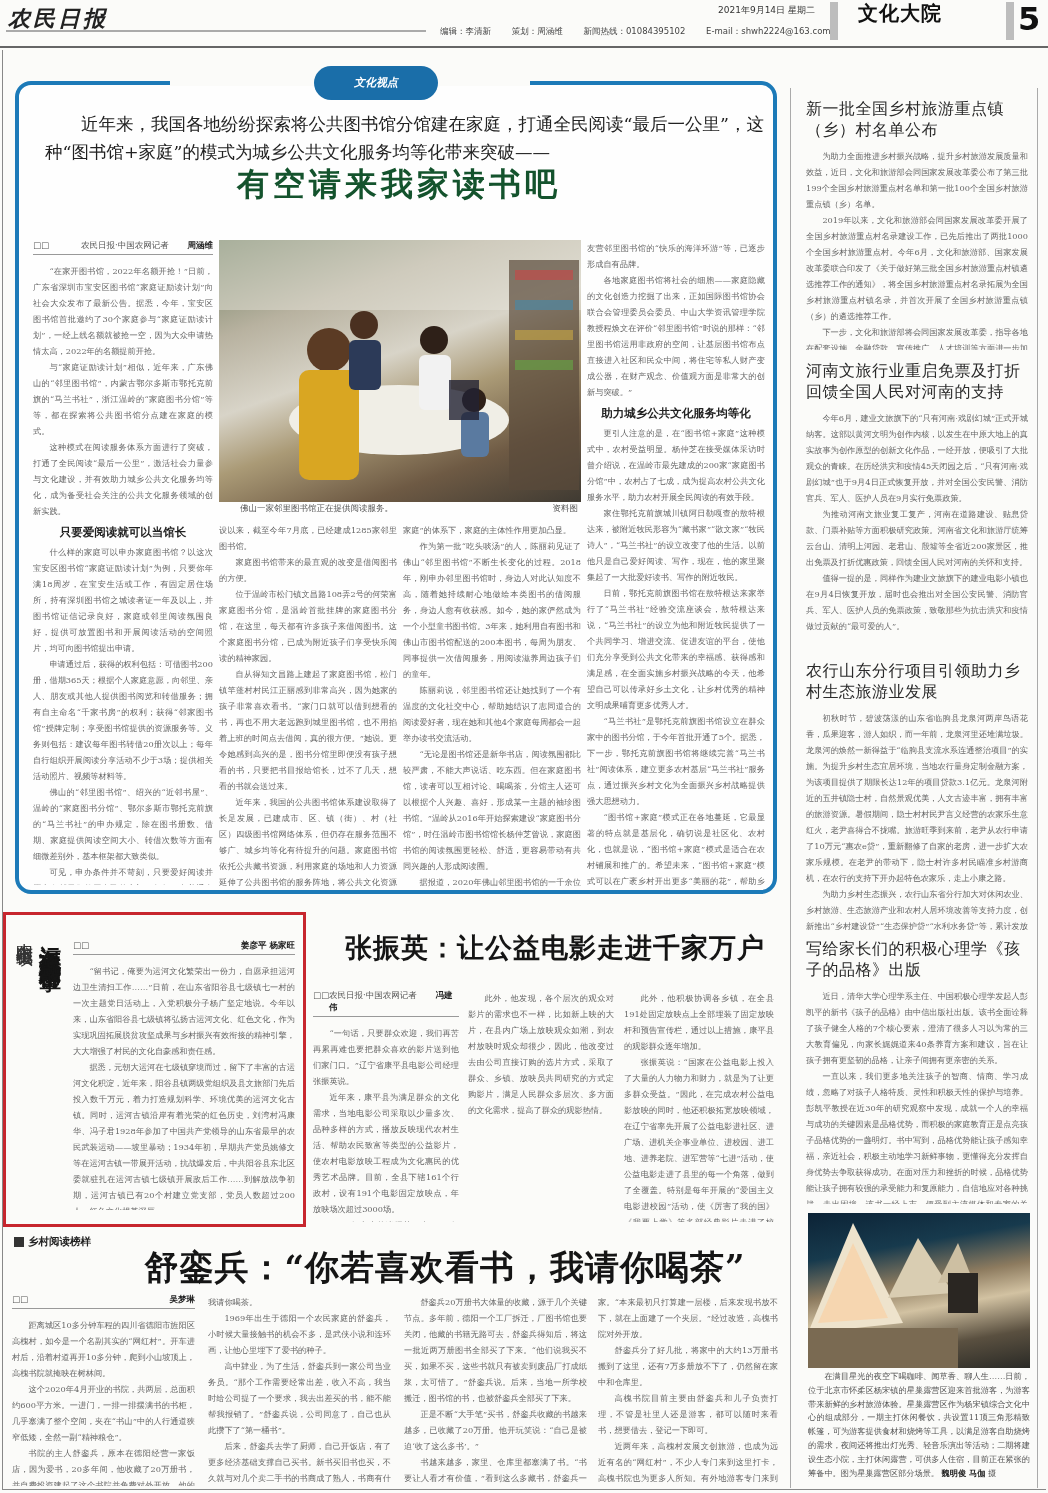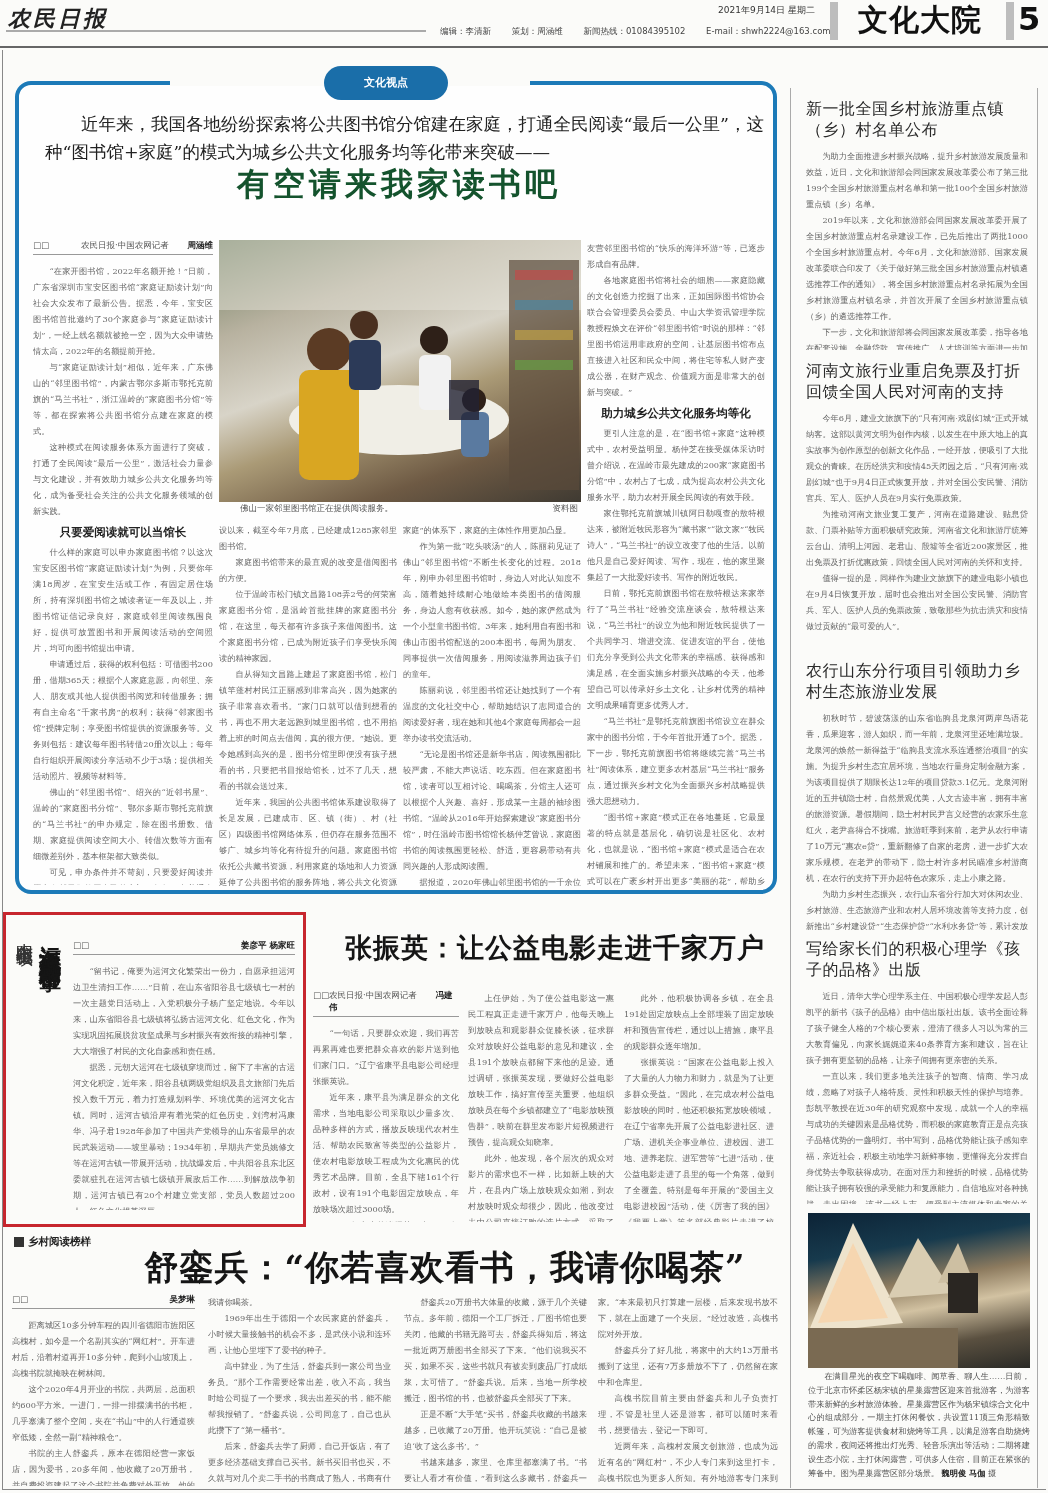--- a/index.html
+++ b/index.html
@@ -7,21 +7,21 @@
   body { position: relative; font-family: "DejaVu Serif", "Liberation Serif", serif; color: #3a3a3a; }
   .abs { position: absolute; }
 
   
   .logo { left: 8px; top: 4px; font-family: "DejaVu Serif", serif; font-size: 22px; font-style: italic; font-weight: bold; color: #222; letter-spacing: 3px; }
   .logo-rule { left: 6px; top: 30px; width: 420px; height: 2px; background: #aaa; }
   .head-date { left: 718px; top: 4px; font-family: "DejaVu Sans", sans-serif; font-size: 9px; color: #333; }
   .head-info { left: 440px; top: 26px; font-family: "DejaVu Sans", sans-serif; font-size: 8.5px; color: #444; white-space: nowrap; }
   .head-info span { margin-right: 18px; }
   .grey-bar { background: #bdbdbd; }
-  .section-title { left: 858px; top: 0px; font-family: "DejaVu Sans", sans-serif; font-size: 30px; font-weight: bold; color: #111; letter-spacing: 1px; }
+  .section-title { left: 858px; top: 0px; font-family: "DejaVu Sans", sans-serif; font-size: 20px; font-weight: bold; color: #111; letter-spacing: 1px; }
   .page-no { left: 1018px; top: 0px; font-family: "DejaVu Sans", sans-serif; font-size: 32px; font-weight: bold; color: #111; }
   .top-rule { left: 0; top: 46px; width: 1048px; height: 2px; background: #666; }
 
   
   .feature-box { left: 15px; top: 81px; width: 762px; height: 813px; border: 4px solid #1c7ab8; border-radius: 16px; background: #fefefe; }
   .pill { left: 209px; top: 66px; width: 124px; height: 34px; background: #1a6ea9; border-radius: 17px; color: #fff; font-family: "DejaVu Sans", sans-serif; font-size: 11px; font-weight: bold; text-align: center; line-height: 34px; }
   .lead { left: 45px; top: 110px; width: 720px; font-size: 17.5px; line-height: 28px; color: #222; text-indent: 36px; }
   .big-title { left: 3px; width: 792px; top: 163px; text-align: center; font-size: 32px; font-weight: bold; color: #14532d; letter-spacing: 4px; }
 
   .byline { font-size: 8.5px; color: #555; border-bottom: 1px solid #999; padding-bottom: 2px; display: flex; justify-content: space-between; }
@@ -67,21 +67,21 @@
 <div class="abs grey-bar" style="left:830px;top:2px;width:8px;height:38px;" data-name="header-divider"></div>
 <div class="abs section-title" data-name="section-title">文化大院</div>
 <div class="abs grey-bar" style="left:1006px;top:2px;width:8px;height:38px;" data-name="page-number-divider"></div>
 <div class="abs page-no" data-name="page-number">5</div>
 <div class="abs top-rule" data-name="header-rule"></div>
 <div class="abs page-frame-left" data-name="page-frame"></div>
 <div class="abs bottom-rule" data-name="page-bottom-rule"></div>
 
 <div class="abs feature-box" data-name="feature-frame"></div>
 <div class="abs" style="left:170px;top:76px;width:360px;height:10px;background:#fbfbf9;" data-name="frame-gap"></div>
-<div class="abs pill" style="left:324px;" data-name="column-tag-badge">文化视点</div>
+<div class="abs pill" style="left:314px;font-style:italic;" data-name="column-tag-badge">文化视点</div>
 <div class="abs lead" data-name="feature-lead">近年来，我国各地纷纷探索将公共图书馆分馆建在家庭，打通全民阅读“最后一公里”，这种“图书馆+家庭”的模式为城乡公共文化服务均等化带来突破——</div>
 <div class="abs big-title" data-name="feature-headline">有空请来我家读书吧</div>
 
 <div class="abs" style="left:33px;top:240px;width:180px;" data-name="feature-column-1">
   <div class="byline" data-name="feature-byline">
     <span>□□</span>
     <span><span>农民日报·中国农网记者</span> <b data-name="feature-author">周涵维</b></span>
   </div>
   <div class="body" style="margin-top:8px;" data-name="feature-body">
     <p>“在家开图书馆，2022年名额开抢！”日前，广东省深圳市宝安区图书馆“家庭证励读计划”向社会大众发布了最新公告。据悉，今年，宝安区图书馆首批邀约了30个家庭参与“家庭证励读计划”，一经上线名额就被抢一空，因为大众申请热情太高，2022年的名额提前开抢。</p>
@@ -229,21 +229,20 @@
     <span>□□</span>
     <span><span>农民日报·中国农网记者</span> <b>冯建伟</b></span>
   </div>
   <div class="body" style="margin-top:8px;">
     <p>“一句话，只要群众欢迎，我们再苦再累再难也要把群众喜欢的影片送到他们家门口。”辽宁省康平县电影公司经理张振英说。</p>
     <p>近年来，康平县为满足群众的文化需求，当地电影公司采取以少量多次、品种多样的方式，播放反映现代农村生活、帮助农民致富等类型的公益影片，使农村电影放映工程成为文化惠民的优秀艺术品牌。目前，全县下辖161个行政村，设有191个电影固定放映点，年放映场次超过3000场。</p>
     <p>1963年出生的张振英，自1980年参加工作以来，长期在康平县基层文化战线工作，2017年，他由康平县新华书店党支部书记调任康平县电影公司经理。</p>
   </div>
 </div>
 <div class="abs body" style="left:468px;top:990px;width:146px;" data-name="film-article-column-2">
-  <p>上任伊始，为了使公益电影这一惠民工程真正走进千家万户，他每天晚上到放映点和观影群众促膝长谈，征求群众对放映好公益电影的意见和建议，全县191个放映点都留下来他的足迹。通过调研，张振英发现，要做好公益电影放映工作，搞好宣传至关重要，他组织放映员在每个乡镇都建立了“电影放映预告群”，映前在群里发布影片短视频进行预告，提高观众知晓率。</p>
   <p>此外，他发现，各个层次的观众对影片的需求也不一样，比如新上映的大片，在县内广场上放映观众如潮，到农村放映时观众却很少，因此，他改变过去由公司直接订购的选片方式，采取了群众、乡镇、放映员共同研究的方式定购影片，满足人民群众多层次、多方面的文化需求，提高了群众的观影热情。</p>
 </div>
 <div class="abs body" style="left:624px;top:990px;width:150px;" data-name="film-article-column-3">
   <p>此外，他积极协调各乡镇，在全县191处固定放映点上全部埋装了固定放映杆和预告宣传栏，通过以上措施，康平县的观影群众逐年增加。</p>
   <p>张振英说：“国家在公益电影上投入了大量的人力物力和财力，就是为了让更多群众受益。”因此，在完成农村公益电影放映的同时，他还积极拓宽放映领域，在辽宁省率先开展了公益电影进社区、进广场、进机关企事业单位、进校园、进工地、进养老院、进军营等“七进”活动，使公益电影走进了县里的每一个角落，做到了全覆盖。特别是每年开展的“爱国主义电影进校园”活动，使《厉害了我的国》《我要上学》等多部经典影片走进了校园，走进了学生们的心灵，使红色基因在学生们心中得到更好传承。</p>
 </div>
 
 <div class="abs column-tag" data-name="column-tag">
   <i data-name="column-marker-icon"></i>
   <span>乡村阅读榜样</span>

